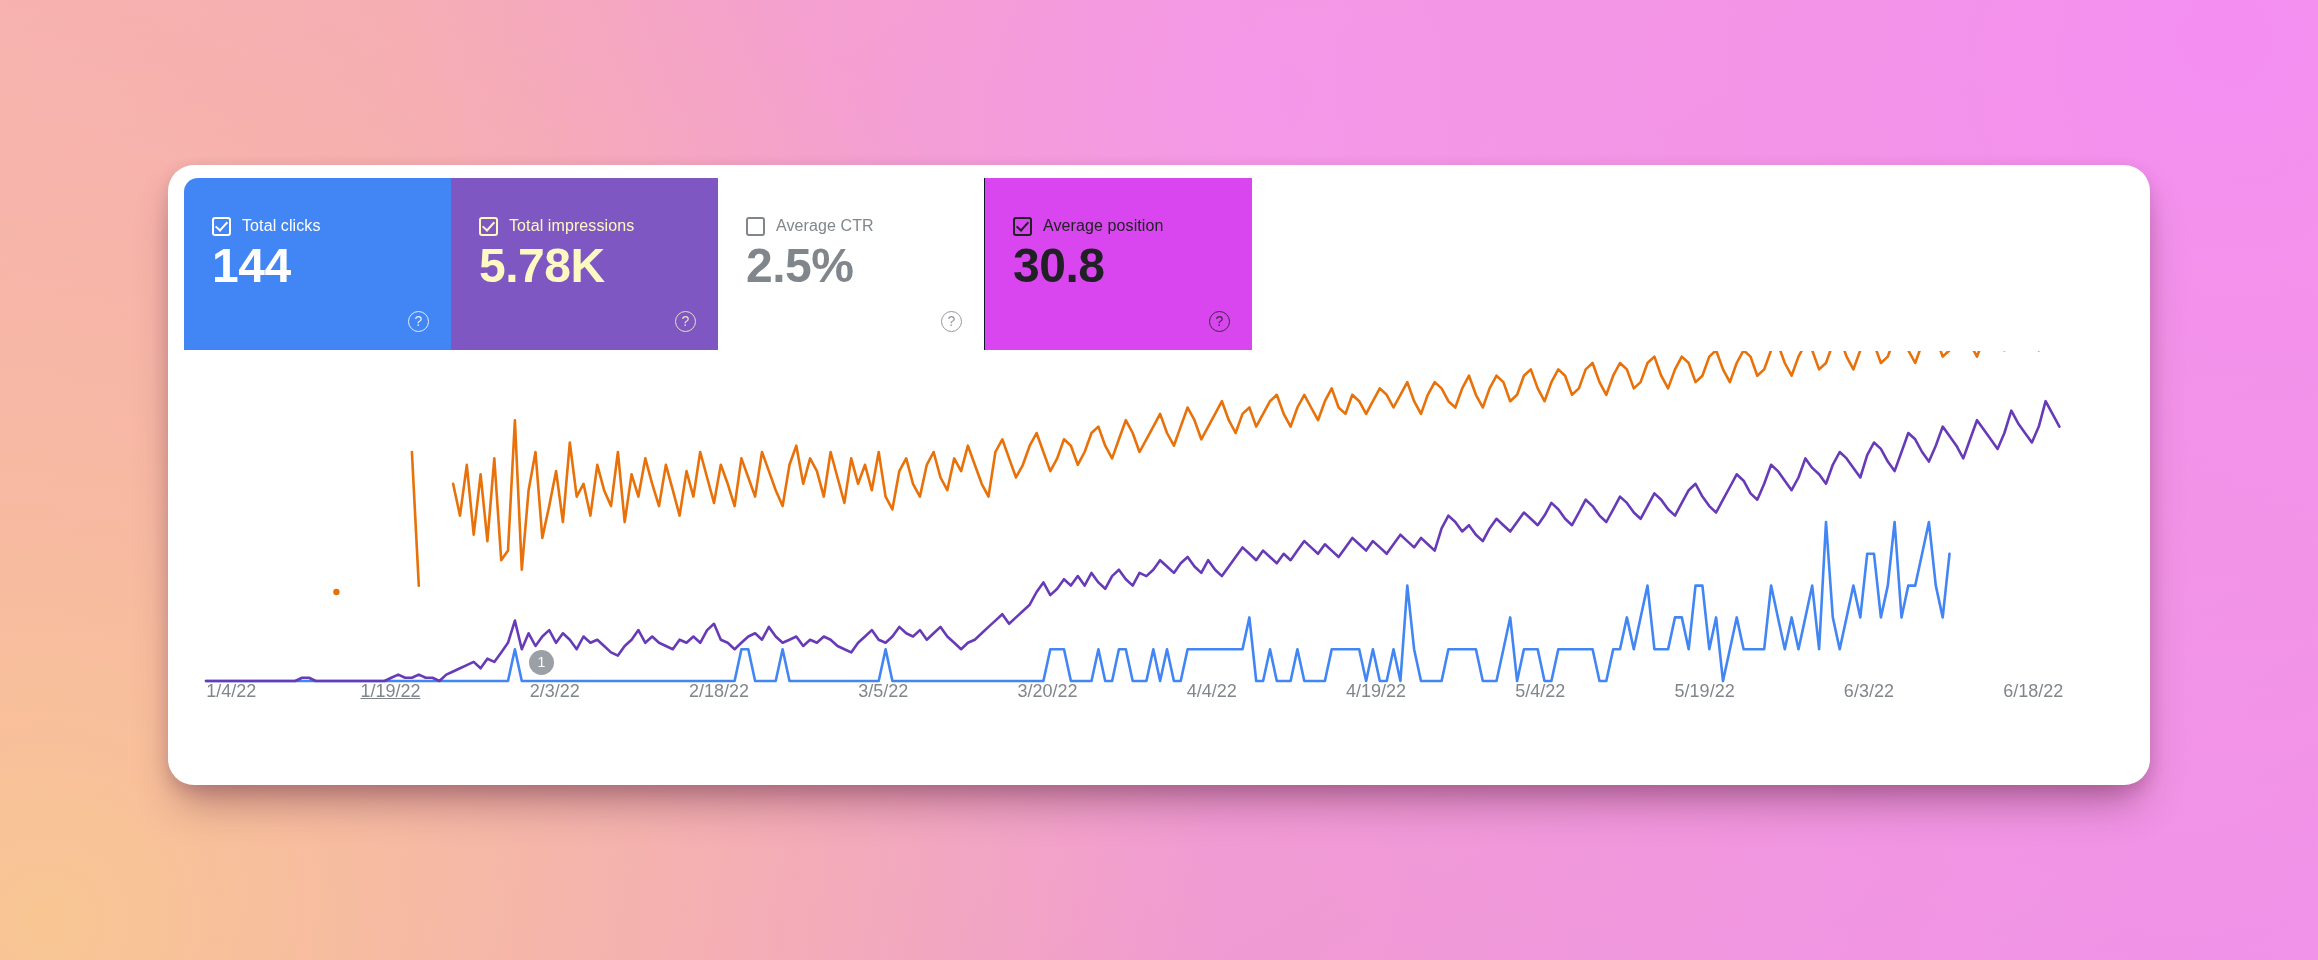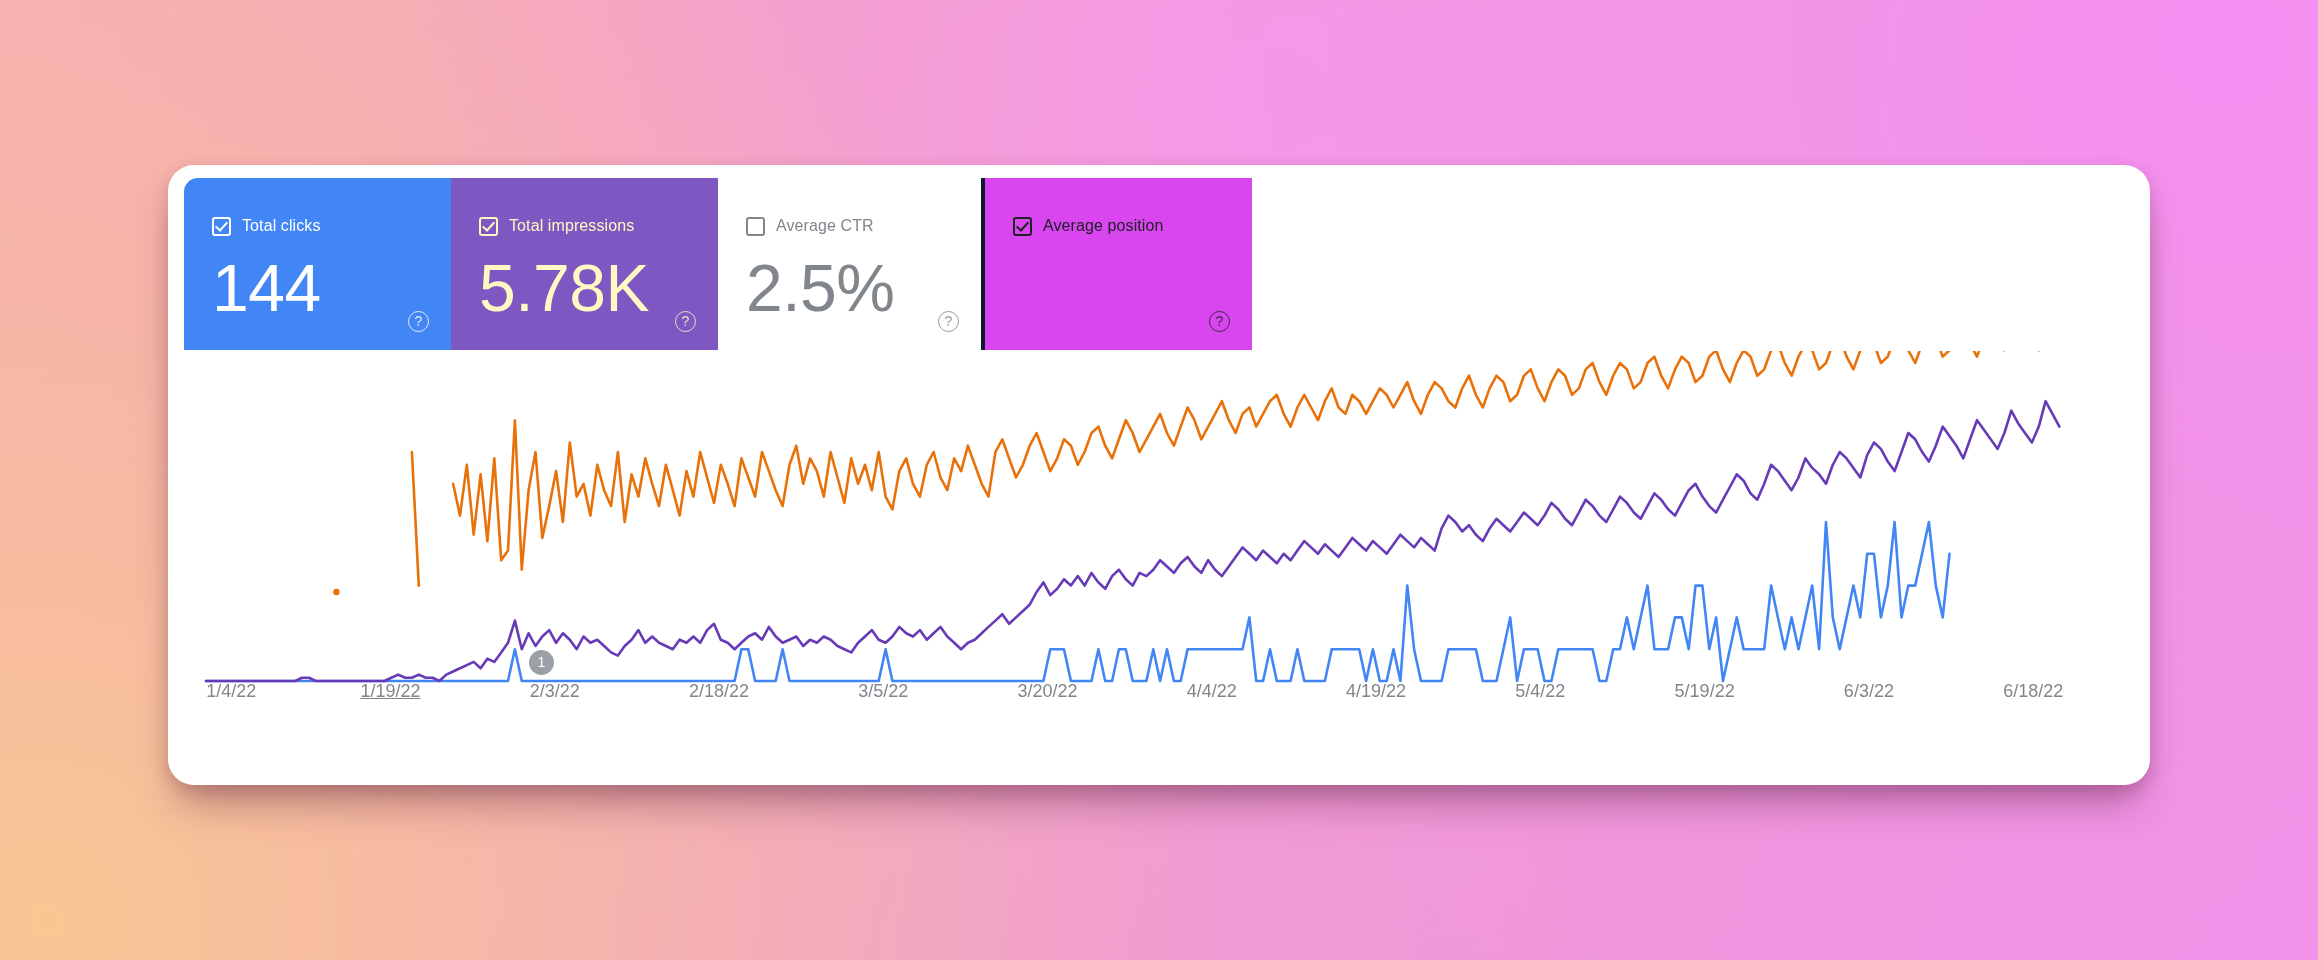--- a/index.html
+++ b/index.html
@@ -79,24 +79,24 @@
     transform: rotate(42deg);
   }
 
   .metric-label {
     font-size: 16px;
     letter-spacing: 0.1px;
     white-space: nowrap;
   }
 
   .metric-value {
-    font-size: 66px;
-    font-weight: 400;
+    font-size: 48px;
+    font-weight: 700;
     line-height: 1;
-    margin-top: 19px;
+    margin-top: 6px;
     letter-spacing: -0.5px;
   }
 
   .help-icon {
     position: absolute;
     right: 22px;
     bottom: 18px;
     width: 21px;
     height: 21px;
     border: 1.7px solid currentColor;
@@ -108,21 +108,21 @@
     cursor: pointer;
   }
 
   
   .c-clicks      { background: #4285f4; color: #ffffff; }
   .c-impressions { background: #7e57c2; color: #fef9c3; }
   .c-ctr         { background: #ffffff; color: #80868b; }
   .c-ctr .metric-value { color: #80868b; }
   .c-position    { background: #d946ef; color: #202124; }
 
-  .c-ctr { border-right: 4px solid #0f172a; }
+  .c-ctr { border-right: 1px solid #0f172a; }
 
   
   .chart-area {
     position: absolute;
     left: 0;
     top: 186px;
     width: 1982px;
     height: 434px;
   }
 
@@ -199,20 +199,21 @@
       </div>
       <div class="metric-value">2.5%</div>
       <div class="help-icon">?</div>
     </div>
 
     <div class="metric-card c-position">
       <div class="metric-head">
         <span class="checkbox checked"></span>
         <span class="metric-label">Average position</span>
       </div>
+      <div class="metric-value">30.8</div>
       <div class="help-icon">?</div>
     </div>
 
   </div>
 
   <div class="chart-area">
     <svg class="chart-svg" id="chart-svg" viewBox="0 0 1982 370" preserveAspectRatio="none">
         <path d="M 38.0 330.0 L 44.9 330.0 L 51.7 330.0 L 58.6 330.0 L 65.5 330.0 L 72.3 330.0 L 79.2 330.0 L 86.1 330.0 L 92.9 330.0 L 99.8 330.0 L 106.6 330.0 L 113.5 330.0 L 120.4 330.0 L 127.2 330.0 L 134.1 330.0 L 141.0 330.0 L 147.8 330.0 L 154.7 330.0 L 161.6 330.0 L 168.4 330.0 L 175.3 330.0 L 182.2 330.0 L 189.0 330.0 L 195.9 330.0 L 202.7 330.0 L 209.6 330.0 L 216.5 330.0 L 223.3 330.0 L 230.2 330.0 L 237.1 330.0 L 243.9 330.0 L 250.8 330.0 L 257.7 330.0 L 264.5 330.0 L 271.4 330.0 L 278.3 330.0 L 285.1 330.0 L 292.0 330.0 L 298.8 330.0 L 305.7 330.0 L 312.6 330.0 L 319.4 330.0 L 326.3 330.0 L 333.2 330.0 L 340.0 330.0 L 346.9 298.2 L 353.8 330.0 L 360.6 330.0 L 367.5 330.0 L 374.3 330.0 L 381.2 330.0 L 388.1 330.0 L 394.9 330.0 L 401.8 330.0 L 408.7 330.0 L 415.5 330.0 L 422.4 330.0 L 429.3 330.0 L 436.1 330.0 L 443.0 330.0 L 449.9 330.0 L 456.7 330.0 L 463.6 330.0 L 470.4 330.0 L 477.3 330.0 L 484.2 330.0 L 491.0 330.0 L 497.9 330.0 L 504.8 330.0 L 511.6 330.0 L 518.5 330.0 L 525.4 330.0 L 532.2 330.0 L 539.1 330.0 L 546.0 330.0 L 552.8 330.0 L 559.7 330.0 L 566.6 330.0 L 573.4 298.2 L 580.3 298.2 L 587.1 330.0 L 594.0 330.0 L 600.9 330.0 L 607.7 330.0 L 614.6 298.2 L 621.5 330.0 L 628.3 330.0 L 635.2 330.0 L 642.1 330.0 L 648.9 330.0 L 655.8 330.0 L 662.6 330.0 L 669.5 330.0 L 676.4 330.0 L 683.2 330.0 L 690.1 330.0 L 697.0 330.0 L 703.8 330.0 L 710.7 330.0 L 717.6 298.2 L 724.4 330.0 L 731.3 330.0 L 738.2 330.0 L 745.0 330.0 L 751.9 330.0 L 758.8 330.0 L 765.6 330.0 L 772.5 330.0 L 779.3 330.0 L 786.2 330.0 L 793.1 330.0 L 799.9 330.0 L 806.8 330.0 L 813.7 330.0 L 820.5 330.0 L 827.4 330.0 L 834.3 330.0 L 841.1 330.0 L 848.0 330.0 L 854.9 330.0 L 861.7 330.0 L 868.6 330.0 L 875.4 330.0 L 882.3 298.2 L 889.2 298.2 L 896.0 298.2 L 902.9 330.0 L 909.8 330.0 L 916.6 330.0 L 923.5 330.0 L 930.4 298.2 L 937.2 330.0 L 944.1 330.0 L 950.9 298.2 L 957.8 298.2 L 964.7 330.0 L 971.5 330.0 L 978.4 330.0 L 985.3 298.2 L 992.1 330.0 L 999.0 298.2 L 1005.9 330.0 L 1012.7 330.0 L 1019.6 298.2 L 1026.5 298.2 L 1033.3 298.2 L 1040.2 298.2 L 1047.1 298.2 L 1053.9 298.2 L 1060.8 298.2 L 1067.6 298.2 L 1074.5 298.2 L 1081.4 266.4 L 1088.2 330.0 L 1095.1 330.0 L 1102.0 298.2 L 1108.8 330.0 L 1115.7 330.0 L 1122.6 330.0 L 1129.4 298.2 L 1136.3 330.0 L 1143.1 330.0 L 1150.0 330.0 L 1156.9 330.0 L 1163.7 298.2 L 1170.6 298.2 L 1177.5 298.2 L 1184.3 298.2 L 1191.2 298.2 L 1198.1 330.0 L 1204.9 298.2 L 1211.8 330.0 L 1218.7 330.0 L 1225.5 298.2 L 1232.4 330.0 L 1239.3 234.6 L 1246.1 298.2 L 1253.0 330.0 L 1259.8 330.0 L 1266.7 330.0 L 1273.6 330.0 L 1280.4 298.2 L 1287.3 298.2 L 1294.2 298.2 L 1301.0 298.2 L 1307.9 298.2 L 1314.8 330.0 L 1321.6 330.0 L 1328.5 330.0 L 1335.4 298.2 L 1342.2 266.4 L 1349.1 330.0 L 1355.9 298.2 L 1362.8 298.2 L 1369.7 298.2 L 1376.5 330.0 L 1383.4 330.0 L 1390.3 298.2 L 1397.1 298.2 L 1404.0 298.2 L 1410.9 298.2 L 1417.7 298.2 L 1424.6 298.2 L 1431.5 330.0 L 1438.3 330.0 L 1445.2 298.2 L 1452.0 298.2 L 1458.9 266.4 L 1465.8 298.2 L 1472.6 266.4 L 1479.5 234.6 L 1486.4 298.2 L 1493.2 298.2 L 1500.1 298.2 L 1507.0 266.4 L 1513.8 266.4 L 1520.7 298.2 L 1527.5 234.6 L 1534.4 234.6 L 1541.3 298.2 L 1548.1 266.4 L 1555.0 330.0 L 1561.9 298.2 L 1568.7 266.4 L 1575.6 298.2 L 1582.5 298.2 L 1589.3 298.2 L 1596.2 298.2 L 1603.1 234.6 L 1609.9 266.4 L 1616.8 298.2 L 1623.6 266.4 L 1630.5 298.2 L 1637.4 266.4 L 1644.2 234.6 L 1651.1 298.2 L 1658.0 171.0 L 1664.8 266.4 L 1671.7 298.2 L 1678.6 266.4 L 1685.4 234.6 L 1692.3 266.4 L 1699.2 202.8 L 1706.0 202.8 L 1712.9 266.4 L 1719.8 234.6 L 1726.6 171.0 L 1733.5 266.4 L 1740.3 234.6 L 1747.2 234.6 L 1754.1 202.8 L 1760.9 171.0 L 1767.8 234.6 L 1774.7 266.4 L 1781.5 202.8" fill="none" stroke="#4285f4" stroke-width="2.6" stroke-linejoin="round" stroke-linecap="round"></path>
         <path d="M 38.0 330.0 L 44.9 330.0 L 51.7 330.0 L 58.6 330.0 L 65.5 330.0 L 72.3 330.0 L 79.2 330.0 L 86.1 330.0 L 92.9 330.0 L 99.8 330.0 L 106.6 330.0 L 113.5 330.0 L 120.4 330.0 L 127.2 330.0 L 134.1 326.8 L 141.0 326.8 L 147.8 330.0 L 154.7 330.0 L 161.6 330.0 L 168.4 330.0 L 175.3 330.0 L 182.2 330.0 L 189.0 330.0 L 195.9 330.0 L 202.7 330.0 L 209.6 330.0 L 216.5 330.0 L 223.3 326.8 L 230.2 323.6 L 237.1 326.8 L 243.9 326.8 L 250.8 323.6 L 257.7 326.8 L 264.5 326.8 L 271.4 330.0 L 278.3 323.6 L 285.1 320.5 L 292.0 317.3 L 298.8 314.1 L 305.7 310.9 L 312.6 317.3 L 319.4 307.7 L 326.3 310.9 L 333.2 301.4 L 340.0 291.8 L 346.9 269.6 L 353.8 298.2 L 360.6 282.3 L 367.5 295.0 L 374.3 285.5 L 381.2 279.1 L 388.1 291.8 L 394.9 282.3 L 401.8 288.7 L 408.7 298.2 L 415.5 285.5 L 422.4 291.8 L 429.3 288.7 L 436.1 295.0 L 443.0 301.4 L 449.9 304.6 L 456.7 295.0 L 463.6 288.7 L 470.4 279.1 L 477.3 291.8 L 484.2 285.5 L 491.0 291.8 L 497.9 295.0 L 504.8 298.2 L 511.6 288.7 L 518.5 291.8 L 525.4 285.5 L 532.2 291.8 L 539.1 279.1 L 546.0 272.8 L 552.8 288.7 L 559.7 291.8 L 566.6 298.2 L 573.4 291.8 L 580.3 285.5 L 587.1 282.3 L 594.0 288.7 L 600.9 275.9 L 607.7 285.5 L 614.6 291.8 L 621.5 288.7 L 628.3 285.5 L 635.2 295.0 L 642.1 288.7 L 648.9 291.8 L 655.8 285.5 L 662.6 288.7 L 669.5 295.0 L 676.4 298.2 L 683.2 301.4 L 690.1 291.8 L 697.0 285.5 L 703.8 279.1 L 710.7 288.7 L 717.6 291.8 L 724.4 285.5 L 731.3 275.9 L 738.2 282.3 L 745.0 285.5 L 751.9 279.1 L 758.8 288.7 L 765.6 282.3 L 772.5 275.9 L 779.3 285.5 L 786.2 291.8 L 793.1 298.2 L 799.9 291.8 L 806.8 288.7 L 813.7 282.3 L 820.5 275.9 L 827.4 269.6 L 834.3 263.2 L 841.1 272.8 L 848.0 266.4 L 854.9 260.0 L 861.7 253.7 L 868.6 241.0 L 875.4 231.4 L 882.3 244.1 L 889.2 237.8 L 896.0 228.2 L 902.9 234.6 L 909.8 225.1 L 916.6 234.6 L 923.5 221.9 L 930.4 231.4 L 937.2 237.8 L 944.1 225.1 L 950.9 218.7 L 957.8 228.2 L 964.7 234.6 L 971.5 221.9 L 978.4 225.1 L 985.3 218.7 L 992.1 209.2 L 999.0 215.5 L 1005.9 221.9 L 1012.7 212.3 L 1019.6 206.0 L 1026.5 215.5 L 1033.3 221.9 L 1040.2 209.2 L 1047.1 218.7 L 1053.9 225.1 L 1060.8 215.5 L 1067.6 206.0 L 1074.5 196.4 L 1081.4 202.8 L 1088.2 209.2 L 1095.1 199.6 L 1102.0 206.0 L 1108.8 212.3 L 1115.7 202.8 L 1122.6 209.2 L 1129.4 199.6 L 1136.3 190.1 L 1143.1 196.4 L 1150.0 202.8 L 1156.9 193.3 L 1163.7 199.6 L 1170.6 206.0 L 1177.5 196.4 L 1184.3 186.9 L 1191.2 193.3 L 1198.1 199.6 L 1204.9 190.1 L 1211.8 196.4 L 1218.7 202.8 L 1225.5 193.3 L 1232.4 183.7 L 1239.3 190.1 L 1246.1 196.4 L 1253.0 186.9 L 1259.8 193.3 L 1266.7 199.6 L 1273.6 177.4 L 1280.4 164.6 L 1287.3 171.0 L 1294.2 180.5 L 1301.0 174.2 L 1307.9 183.7 L 1314.8 190.1 L 1321.6 177.4 L 1328.5 167.8 L 1335.4 174.2 L 1342.2 180.5 L 1349.1 171.0 L 1355.9 161.5 L 1362.8 167.8 L 1369.7 174.2 L 1376.5 164.6 L 1383.4 151.9 L 1390.3 158.3 L 1397.1 167.8 L 1404.0 174.2 L 1410.9 161.5 L 1417.7 148.7 L 1424.6 155.1 L 1431.5 164.6 L 1438.3 171.0 L 1445.2 158.3 L 1452.0 145.6 L 1458.9 151.9 L 1465.8 161.5 L 1472.6 167.8 L 1479.5 155.1 L 1486.4 142.4 L 1493.2 148.7 L 1500.1 158.3 L 1507.0 164.6 L 1513.8 151.9 L 1520.7 139.2 L 1527.5 132.8 L 1534.4 145.6 L 1541.3 155.1 L 1548.1 161.5 L 1555.0 148.7 L 1561.9 136.0 L 1568.7 123.3 L 1575.6 129.7 L 1582.5 142.4 L 1589.3 148.7 L 1596.2 132.8 L 1603.1 113.8 L 1609.9 120.1 L 1616.8 129.7 L 1623.6 139.2 L 1630.5 126.5 L 1637.4 107.4 L 1644.2 116.9 L 1651.1 123.3 L 1658.0 132.8 L 1664.8 113.8 L 1671.7 101.0 L 1678.6 107.4 L 1685.4 116.9 L 1692.3 126.5 L 1699.2 104.2 L 1706.0 91.5 L 1712.9 97.9 L 1719.8 110.6 L 1726.6 120.1 L 1733.5 101.0 L 1740.3 82.0 L 1747.2 88.3 L 1754.1 101.0 L 1760.9 110.6 L 1767.8 94.7 L 1774.7 75.6 L 1781.5 85.1 L 1788.4 94.7 L 1795.3 107.4 L 1802.1 88.3 L 1809.0 69.2 L 1815.9 78.8 L 1822.7 88.3 L 1829.6 97.9 L 1836.4 82.0 L 1843.3 59.7 L 1850.2 72.4 L 1857.0 82.0 L 1863.9 91.5 L 1870.8 75.6 L 1877.6 50.2 L 1884.5 62.9 L 1891.4 75.6" fill="none" stroke="#673ab7" stroke-width="2.6" stroke-linejoin="round" stroke-linecap="round"></path>
         <circle cx="168.42142857142855" cy="240.95999999999998" r="3.2" fill="#e8710a"></circle>

